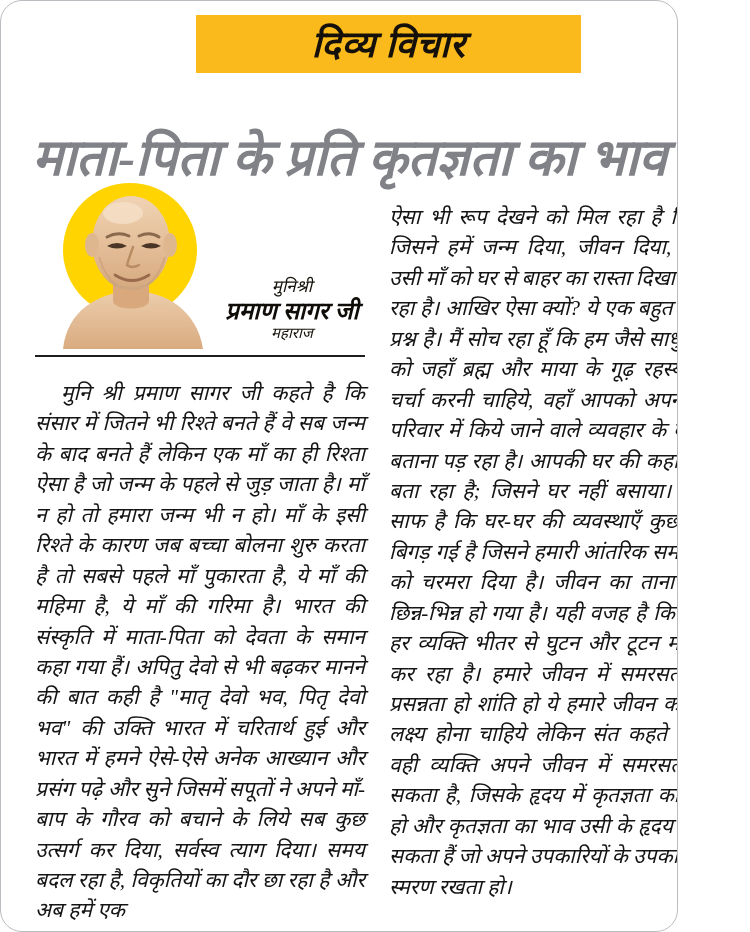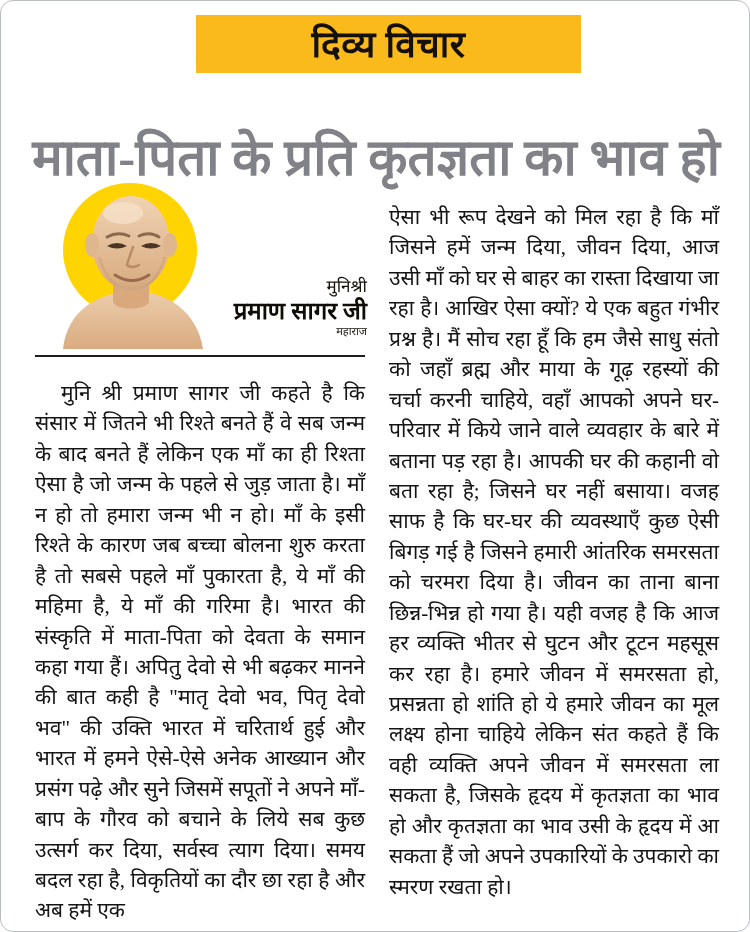--- a/index.html
+++ b/index.html
@@ -11,26 +11,27 @@
     width: 750px;
     height: 932px;
     font-family: "Liberation Serif", "DejaVu Serif", serif;
     color: #1a1a1a;
     overflow: hidden;
   }
 
   .page-card {
     position: relative;
     box-sizing: border-box;
-    width: 750px;
+    width: 678px;
     height: 932px;
     background: #ffffff;
     border: 1px solid #b9bcc0;
-    border-radius: 13px;
+    border-radius: 22px;
     overflow: hidden;
+    font-style: italic;
   }
 
   
   .masthead {
     position: absolute;
     left: 195px;
     top: 14px;
     width: 385px;
     height: 58px;
     background: #fbba1b;
@@ -106,36 +107,36 @@
     left: 0;
     top: 0;
     width: 152px;
     height: 168px;
   }
   .byline {
     position: absolute;
     left: 182px;
     top: 96px;
     width: 150px;
-    text-align: right;
+    text-align: center;
     line-height: 1.18;
   }
   .byline-pre {
     font-size: 17px;
     color: #15110a;
     font-weight: normal;
   }
   .byline-name {
     font-size: 24px;
     font-weight: bold;
     color: #100d08;
     white-space: nowrap;
   }
   .byline-post {
-    font-size: 11px;
+    font-size: 15px;
     color: #15110a;
   }
 
   .rule {
     height: 0;
     border-top: 2px solid #1d1d1d;
     margin: 2px 0 6px 0;
   }
 
   

